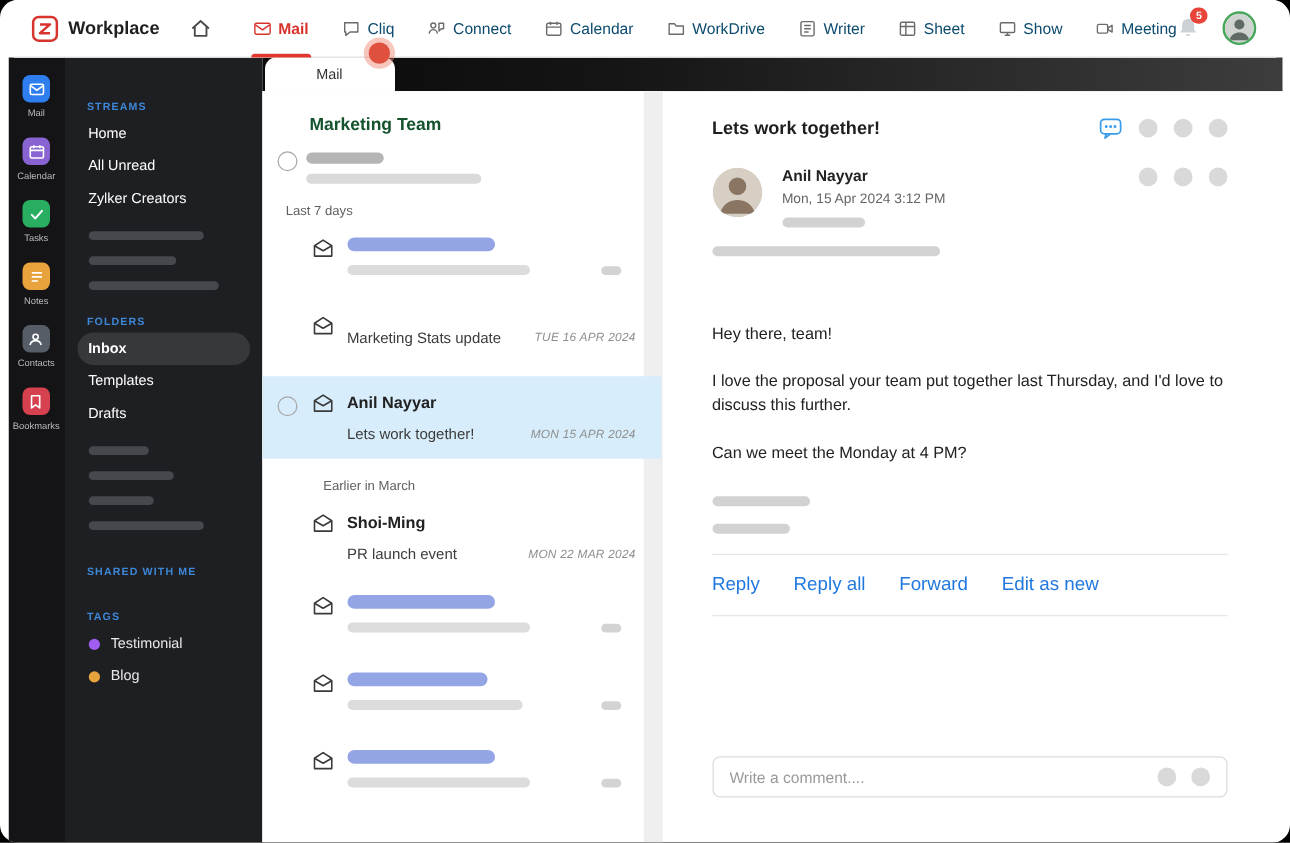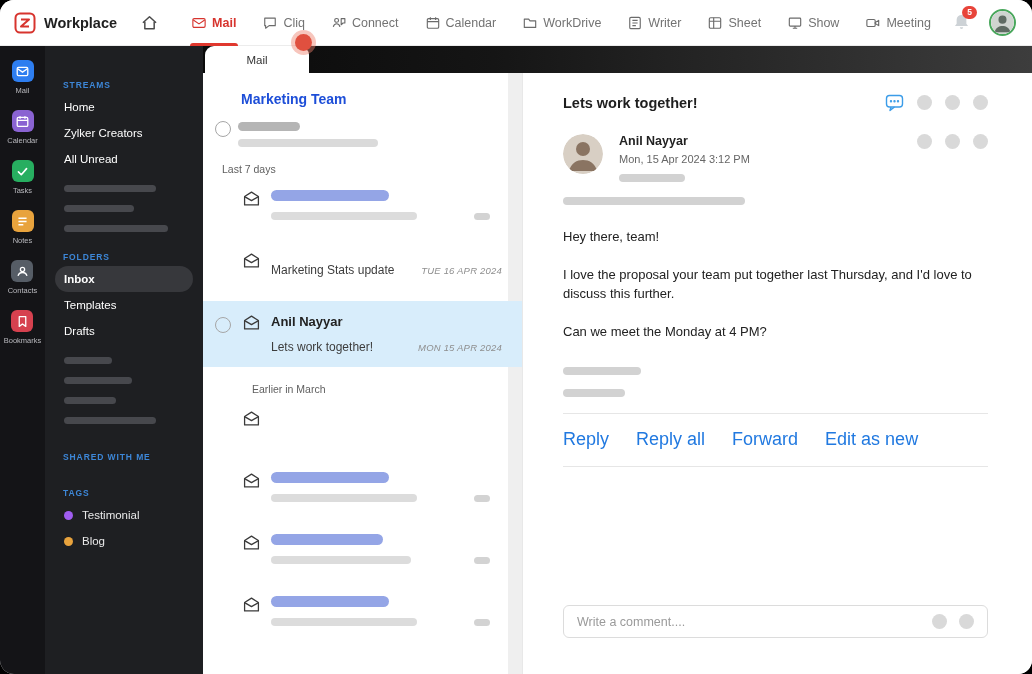--- a/index.html
+++ b/index.html
@@ -1,29 +1,29 @@
 <!DOCTYPE html>
 <html><head>
 <meta charset="utf-8">
 <style>
   * { margin:0; padding:0; box-sizing:border-box; }
   html,body { background:#000; width:1032px; height:674px; overflow:hidden;
     font-family:"Liberation Sans", sans-serif; }
   .app { position:relative; width:1032px; height:674px; border-radius:14px;
-    overflow:hidden; background:#fff; display:flex; flex-direction:column; }
+    overflow:hidden; background:#fff; display:flex; flex-direction:column;align-items:center; }
 
   
   .topbar { height:46px; background:#fff; display:flex; align-items:center;
     padding:0 16px 0 14px; flex-shrink:0; border-bottom:1px solid #ececec; position:relative; z-index:4; }
   .brand { display:flex; align-items:center; gap:8px; }
   .brand-name { font-size:14.5px; font-weight:bold; color:#1f1f1f; }
   .home-btn { margin-left:24px; display:flex; align-items:center; color:#4a4a4a; cursor:pointer; }
   .top-nav { display:flex; margin-left:34px; gap:27px; }
   .top-item { height:46px; display:flex; align-items:center; gap:6px; font-size:12.5px;
-    color:#737373; cursor:pointer; position:relative; white-space:nowrap; }
+    color:#0c4a6e; cursor:pointer; position:relative; white-space:nowrap; }
   .top-item .ticon { display:flex; color:#6b6b6b; }
   .top-item.active { color:#d7342e; font-weight:bold; }
   .top-item.active .ticon { color:#d7342e; }
   .top-item.active::after { content:""; position:absolute; left:-2px; right:-2px; bottom:0;
     height:3px; background:#e0382e; border-radius:3px 3px 0 0; }
   .top-right { margin-left:auto; display:flex; align-items:center; gap:18px; }
   .bell-wrap { position:relative; display:flex; cursor:pointer; }
   .badge { position:absolute; top:-7px; right:-6px; background:#e8443a; color:#fff;
     font-size:8.5px; font-weight:bold; border-radius:8px; padding:2px 5px; line-height:1; }
   .avatar-sm { width:27px; height:27px; border-radius:50%; overflow:hidden;
@@ -68,21 +68,21 @@
     background:linear-gradient(90deg,#0a0a0a 0%,#151515 35%,#3d3d3d 100%); }
   .tab { width:104px; height:27px; background:#fff; border-radius:9px 9px 0 0;
     display:flex; align-items:center; justify-content:center; font-size:11.5px;
     color:#333; cursor:pointer; }
   .content-body { flex:1; display:flex; background:#fff; min-height:0; }
 
   
   .list-pane { width:320px; flex-shrink:0; position:relative; background:#fff;
     border-right:1px solid #e8e8e8; overflow:hidden; }
   .gutter { position:absolute; top:0; right:0; bottom:0; width:14px; background:#efefef; }
-  .list-title { margin:18px 0 0 38px; font-size:14px; font-weight:bold; color:#1d4ed8; }
+  .list-title { margin:18px 0 0 38px; font-size:14px; font-weight:bold; color:#14532d; }
   .list-ph-head { display:flex; align-items:flex-start; margin:14px 0 0 12px; gap:7px; }
   .radio { width:16px; height:16px; border-radius:50%; border:1.5px solid #a6a6a6;
     background:transparent; flex-shrink:0; cursor:pointer; }
   .bar { border-radius:5px; }
   .group-label { font-size:10.5px; color:#5f5f5f; margin:16px 0 2px 19px; }
   .group-label.indent { margin-left:49px; }
   .mail-item { position:relative; display:flex; align-items:flex-start; gap:11px;
     padding:13px 20px 13px 40px; min-height:62px; cursor:pointer; }
   .mail-item.selected { background:#d8edfb; }
   .mail-item .sel-radio { position:absolute; left:12px; top:16px; }
@@ -104,26 +104,26 @@
   .subject-icons { margin-left:auto; display:flex; align-items:center; gap:13px; }
   .gcircle { width:15px; height:15px; border-radius:50%; background:#d9d9d9; cursor:pointer; }
   .sender-row { display:flex; align-items:flex-start; margin-top:22px; }
   .avatar-lg { width:40px; height:40px; border-radius:50%; overflow:hidden; flex-shrink:0; }
   .sender-info { margin-left:16px; }
   .sender-name { font-size:12.5px; font-weight:bold; color:#222; }
   .sender-date { font-size:11px; color:#666; margin-top:5px; }
   .row-circles { margin-left:auto; display:flex; gap:13px; }
   .ph-read { background:#d2d2d2; border-radius:4px; height:8px; }
   .body-text p { font-size:13px; color:#222; line-height:1.5; }
-  .p1 { margin-top:22px; }
+  .p1 { margin-top:52px; }
   .p2 { margin-top:18px; max-width:412px; }
   .p3 { margin-top:18px; }
   .divider { border-top:1px solid #e6e6e6; margin-top:16px; }
   .links-row { display:flex; gap:27px; margin-top:15px; }
-  .mail-link { font-size:18px; color:#2179e0; cursor:pointer; }
+  .mail-link { font-size:15px; color:#2179e0; cursor:pointer; }
   .comment-row { margin-top:auto; }
   .comment-box { height:33px; border:1px solid #dcdcdc; border-radius:6px; display:flex;
     align-items:center; padding:0 13px; background:#fff; }
   .comment-box input { border:none; outline:none; flex:1; font-size:12.5px; color:#444;
     font-family:inherit; background:transparent; }
   .comment-box input::placeholder { color:#9a9a9a; }
   .cb-circles { display:flex; gap:12px; margin-left:12px; }
 </style>
 </head>
 <body>
@@ -303,22 +303,22 @@
             </svg>
         </span>
         <span class="rail-label">Bookmarks</span>
       </div>
     </aside>
 
     <aside class="sidebar">
 
       <div class="section-label">STREAMS</div>
       <div class="side-item">Home</div>
+      <div class="side-item">All Unread</div>
       <div class="side-item">Zylker Creators</div>
-      <div class="side-item">All Unread</div>
       <div class="side-ph" style="width:92px"></div>
       <div class="side-ph" style="width:70px"></div>
       <div class="side-ph" style="width:104px"></div>
 
       <div class="section-label">FOLDERS</div>
       <div class="side-item selected">Inbox</div>
       <div class="side-item">Templates</div>
       <div class="side-item">Drafts</div>
       <div class="side-ph" style="width:48px"></div>
       <div class="side-ph" style="width:68px"></div>
@@ -410,20 +410,27 @@
 
           <div class="group-label indent">Earlier in March</div>
 
           <div class="mail-item">
             <span class="env">
               <svg width="17" height="17" viewBox="0 0 16 16" fill="none" stroke="#3a3a3a" stroke-width="1.2" stroke-linejoin="round">
                   <path d="M1.5 6.2 8 2l6.5 4.2V14h-13z"></path>
                   <path d="M1.5 6.2 8 10l6.5-3.8"></path>
                 </svg>
             </span>
+            <div class="mi-body">
+              <div class="mi-sender">Shoi-Ming</div>
+              <div class="mi-line2">
+                <span class="mi-subject">PR launch event</span>
+                <span class="mi-date">MON 22 MAR 2024</span>
+              </div>
+            </div>
           </div>
 
           <div class="mail-item">
             <span class="env">
               <svg width="17" height="17" viewBox="0 0 16 16" fill="none" stroke="#3a3a3a" stroke-width="1.2" stroke-linejoin="round">
                   <path d="M1.5 6.2 8 2l6.5 4.2V14h-13z"></path>
                   <path d="M1.5 6.2 8 10l6.5-3.8"></path>
                 </svg>
             </span>
             <div class="mi-body">

